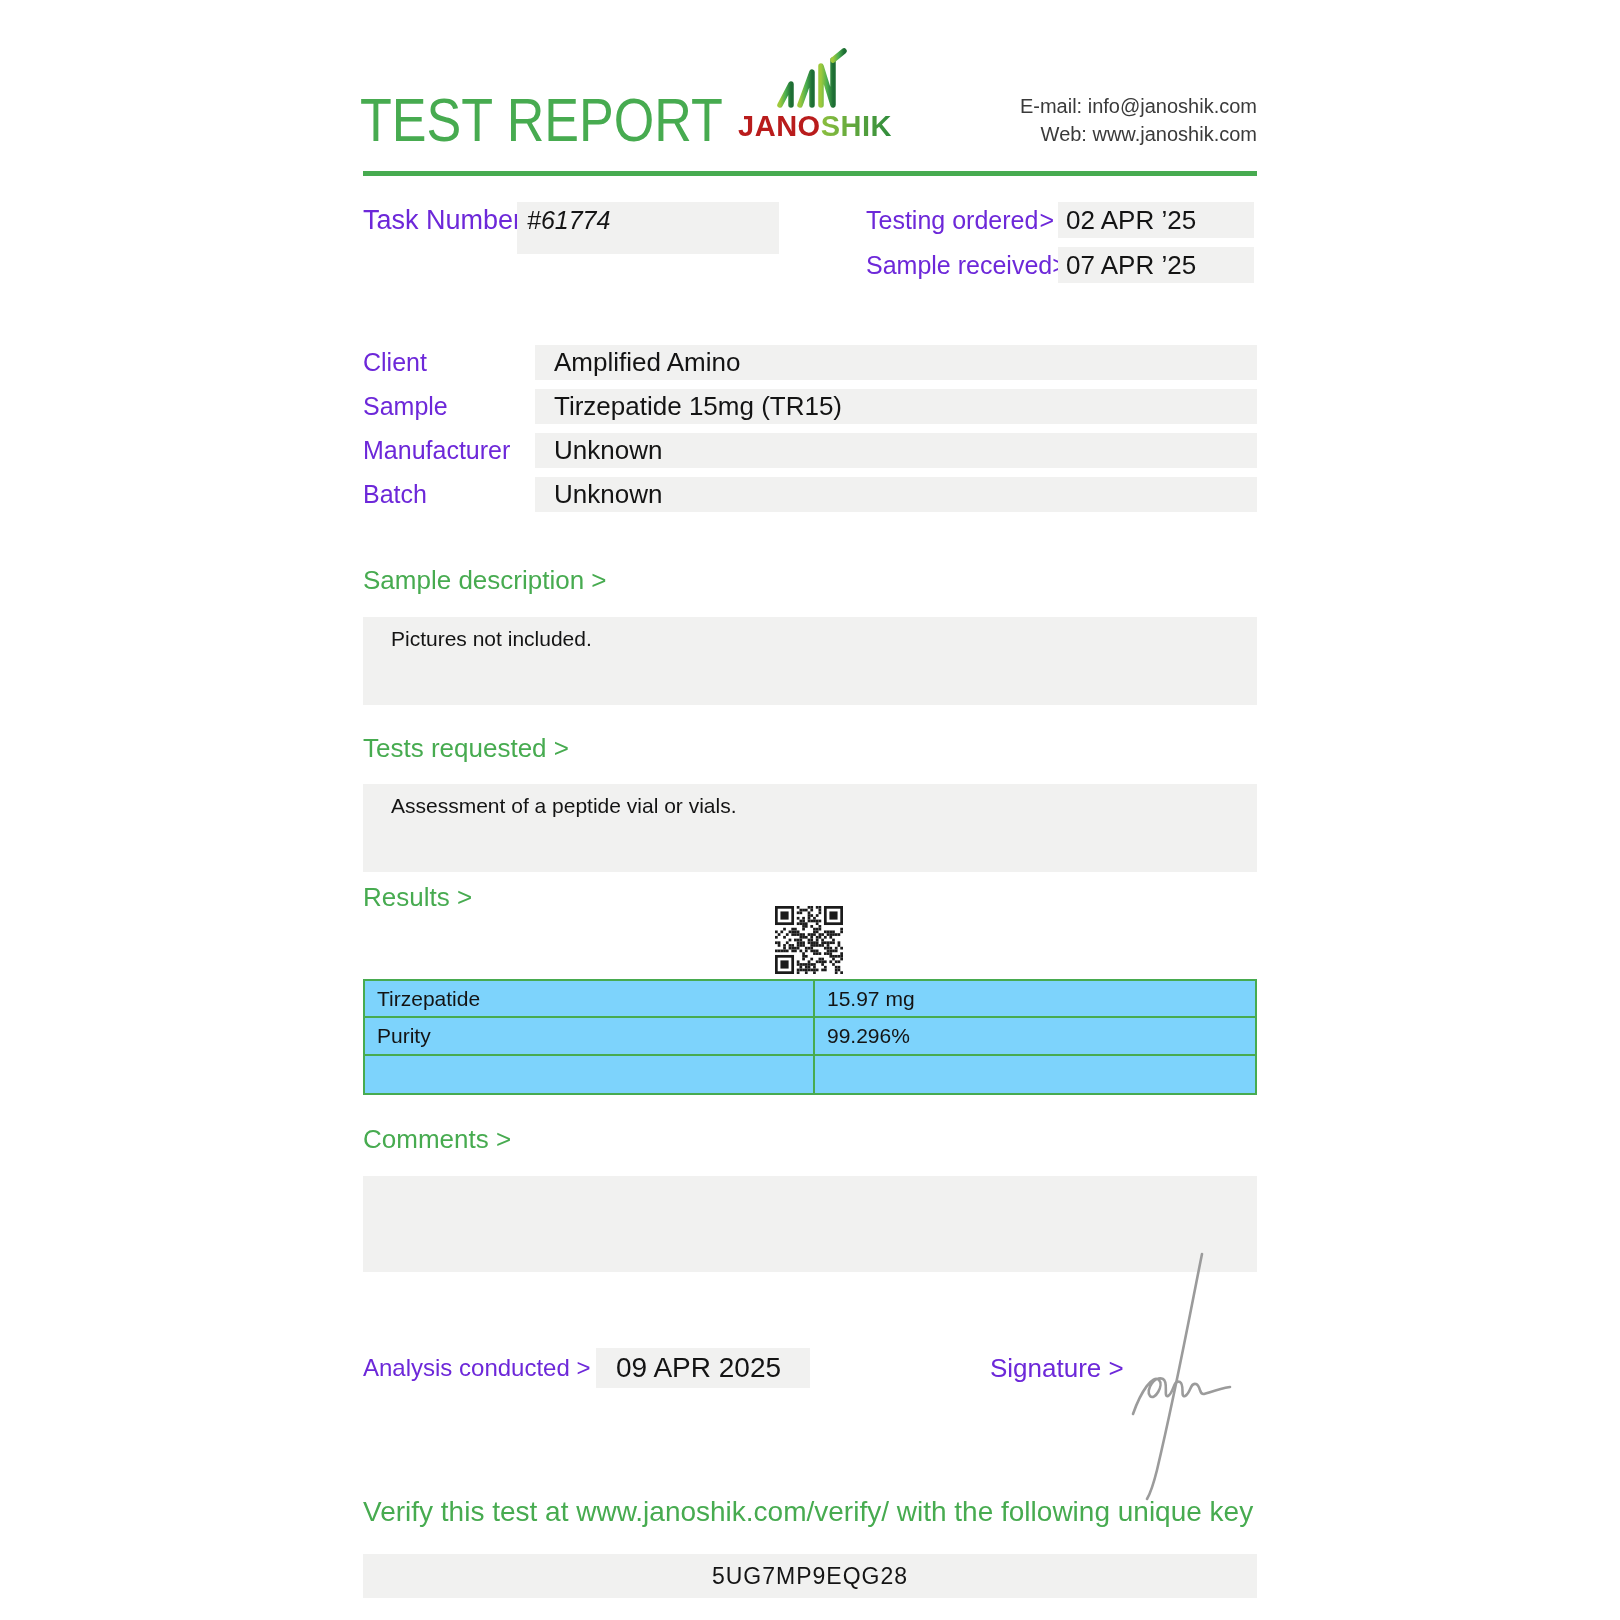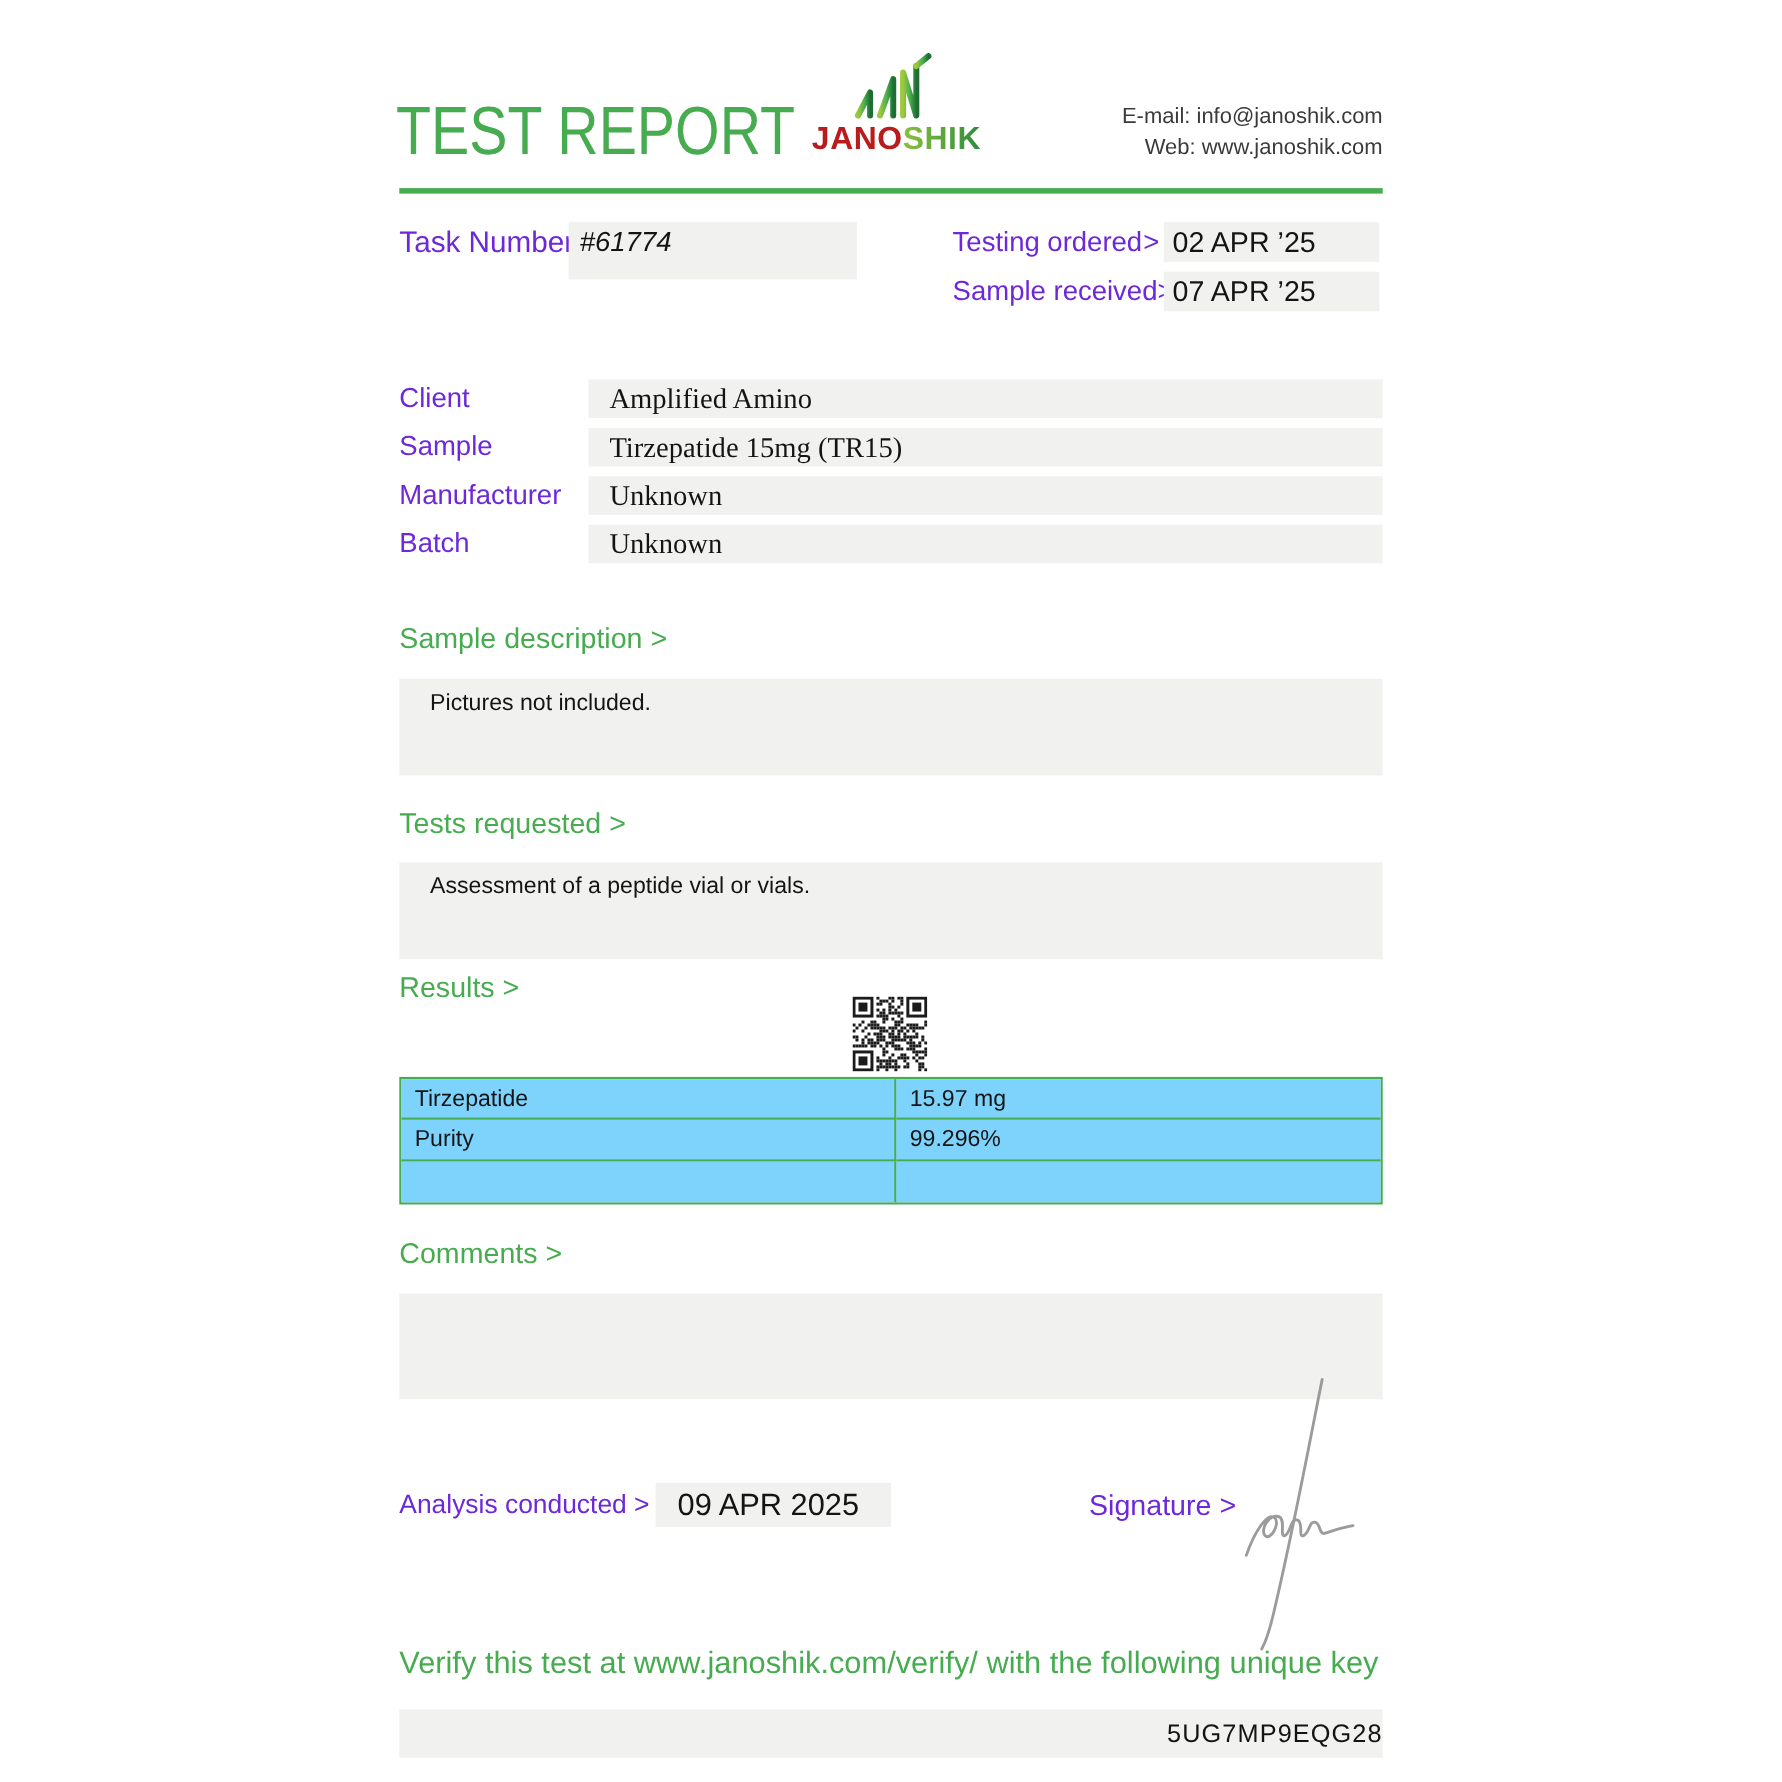--- a/index.html
+++ b/index.html
@@ -25,41 +25,41 @@
 
   .task-label{left:363px;top:202px;line-height:36px;}
   .task-box{left:517px;top:202px;width:262px;height:52px;line-height:36px;padding-left:10px;box-sizing:border-box;font-style:italic;}
 
   .ordered-label{left:866px;top:202px;width:188px;line-height:36px;display:flex;justify-content:space-between;}
   .ordered-box{left:1058px;top:202px;width:196px;height:36px;line-height:36px;padding-left:8px;box-sizing:border-box;font-size:26px;}
   .received-label{left:866px;top:247px;width:188px;line-height:36px;display:flex;justify-content:space-between;}
   .received-box{left:1058px;top:247px;width:196px;height:36px;line-height:36px;padding-left:8px;box-sizing:border-box;font-size:26px;}
 
   .info-label{left:363px;line-height:35px;}
-  .info-box{left:535px;width:722px;height:35px;line-height:35px;padding-left:19px;box-sizing:border-box;font-size:26px;font-family:Liberation Serif, serif;}
+  .info-box{left:535px;width:722px;height:35px;line-height:35px;padding-left:19px;box-sizing:border-box;font-size:26px;}
 
   .section-h{left:363px;font-size:26px;color:#47AB50;white-space:nowrap;}
   .bigbox{left:363px;width:894px;box-sizing:border-box;padding:10px 28px;font-size:21px;color:#141414;}
 
   .qr{left:775px;top:906px;}
 
   .results-table{left:363px;top:979px;width:894px;height:116px;box-sizing:border-box;
                  border:2px solid #47AB50;display:grid;grid-template-columns:450px 1fr;
                  grid-template-rows:1fr 1fr 1fr;}
   .cell{box-sizing:border-box;padding-left:12px;font-size:21px;color:#141414;display:flex;align-items:center;background:#7dd3fc;}
   .cell.c1{border-right:2px solid #47AB50;}
   .cell.rb{border-bottom:2px solid #47AB50;}
 
   .analysis-label{left:363px;top:1348px;line-height:40px;font-size:24px;}
   .analysis-box{left:596px;top:1348px;width:214px;height:40px;line-height:40px;padding-left:20px;box-sizing:border-box;font-size:28px;}
   .signature-label{left:990px;top:1348px;line-height:40px;font-size:26px;}
   .signature-svg{left:1105px;top:1248px;}
 
   .verify{left:363px;top:1496px;width:894px;font-size:28px;color:#47AB50;white-space:nowrap;}
-  .key-box{left:363px;top:1554px;width:894px;height:44px;line-height:44px;text-align:right;font-size:23px;letter-spacing:1px;color:#141414;}
+  .key-box{left:363px;top:1554px;width:894px;height:44px;line-height:44px;text-align:center;font-size:23px;letter-spacing:1px;color:#141414;}
 </style>
 </head>
 <body>
 
 <div class="page">
 
   <div class="abs title">TEST REPORT</div>
 
   <div class="abs logo-icon">
     <svg width="82" height="62" viewBox="0 0 82 62">

